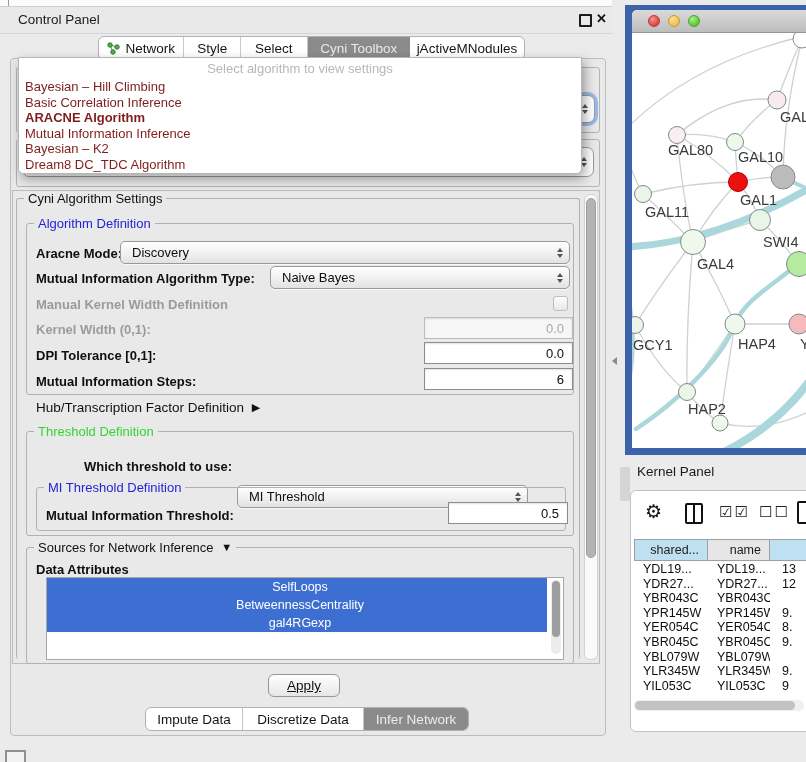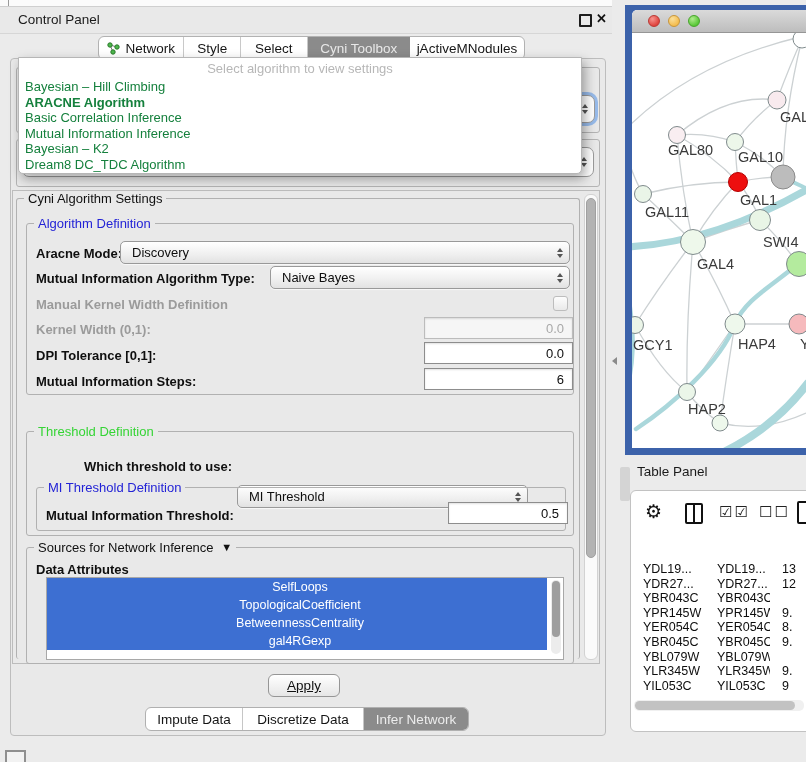--- a/index.html
+++ b/index.html
@@ -32,21 +32,21 @@
   .bg-group{border:1px solid #b4b4b4;border-radius:3px;z-index:1;}
   .bg-combo{border:1px solid #9b9b9b;border-radius:7px;background:#fff;z-index:1;}
   .bg-combo.focus{box-shadow:0 0 0 3px rgba(96,155,233,.6);}
   .bg-combo .ghost{position:absolute;left:14px;top:6px;font-size:13.5px;color:#b9b9b9;white-space:nowrap;}
 
   
   .popup{left:18px;top:57px;width:562px;height:115px;background:#fff;border:1px solid #b6b6b6;
          border-radius:0 0 5px 5px;box-shadow:3px 5px 12px rgba(0,0,0,.35);z-index:10;}
   .popup-head{position:absolute;left:0;top:3px;width:100%;text-align:center;font-size:13px;color:#b7b7b7;}
   .popup-list{position:absolute;left:4px;top:21px;right:4px;}
-  .pitem{height:15.5px;line-height:15.5px;font-size:13px;color:#15803d;white-space:nowrap;padding-left:2px;}
+  .pitem{height:15.5px;line-height:15.5px;font-size:13px;color:#7f1d1d;white-space:nowrap;padding-left:2px;}
   .pitem.sel{font-weight:bold;}
 
   
   .scrollwrap{left:12px;top:190px;width:586px;height:472px;border:1px solid #bcbcbc;background:#e9e9e9;}
   .vscroll{left:584px;top:194px;width:12px;height:464px;background:#fafafa;border:1px solid #d2d2d2;border-radius:6px;}
   .vscroll .thumb{position:absolute;left:1px;top:3px;width:8px;height:358px;background:#b3b3b3;border:1px solid #a0a0a0;border-radius:5px;}
 
   .group{border:1px solid #b1b1b1;border-radius:3px;}
   .legend{position:absolute;font-size:13px;background:#e9e9e9;padding:0 4px;white-space:nowrap;color:#111;}
   .legend.blue{color:#2323d6;}
@@ -188,22 +188,22 @@
     <span class="spin">
         <span class="tri-up"></span>
         <span class="tri-down"></span>
       </span>
   </div>
 
   <div class="abs popup">
     <div class="popup-head">Select algorithm to view settings</div>
     <div class="popup-list">
         <div class="pitem">Bayesian – Hill Climbing</div>
+        <div class="pitem">Basic Correlation Inference</div>
         <div class="pitem sel">ARACNE Algorithm</div>
-        <div class="pitem">Basic Correlation Inference</div>
         <div class="pitem">Mutual Information Inference</div>
         <div class="pitem">Bayesian – K2</div>
         <div class="pitem">Dream8 DC_TDC Algorithm</div>
       </div>
   </div>
 
   <div class="abs scrollwrap"></div>
   <div class="abs vscroll">
     <span class="thumb"></span>
   </div>
@@ -237,20 +237,24 @@
 
   <div class="abs flabel dis" style="left:36px;top:322px;">Kernel Width (0,1):</div>
   <div class="tinput dis" style="left:424px;top:317px;width:139px;">0.0</div>
 
   <div class="abs flabel" style="left:36px;top:348px;">DPI Tolerance [0,1]:</div>
   <div class="tinput" style="left:424px;top:342px;width:139px;">0.0</div>
 
   <div class="abs flabel" style="left:36px;top:374px;">Mutual Information Steps:</div>
   <div class="tinput" style="left:424px;top:368px;width:139px;">6</div>
 
+  <div class="abs expander" style="left:36px;top:400px;">
+    <span>Hub/Transcription Factor Definition</span>
+    <span class="arrow-glyph">▶</span>
+  </div>
 
   <div class="abs group" style="left:26px;top:431px;width:546px;height:103px;"></div>
   <div class="abs legend green" style="left:34px;top:424px;">Threshold Definition</div>
 
   <div class="abs flabel" style="left:84px;top:459px;">Which threshold to use:</div>
   <div class="combo" style="left:237px;top:453px;width:291px;margin-top:32px;">
     <span>MI Threshold</span>
     <span class="spin">
         <span class="tri-up"></span>
         <span class="tri-down"></span>
@@ -266,21 +270,20 @@
   <div class="abs legend" style="left:34px;top:540px;">
     <span>Sources for Network Inference</span>
     <span class="arrow-glyph">▼</span>
   </div>
   <div class="abs flabel" style="left:36px;top:562px;">Data Attributes</div>
   <div class="abs attrlist">
     <div class="attr-scroll">
         <span class="thumb"></span>
       </div>
   <div class="attr-item">SelfLoops</div>
-      <div class="attr-item">TopologicalCoefficient</div>
       <div class="attr-item">BetweennessCentrality</div>
       <div class="attr-item">gal4RGexp</div>
     </div>
 
   <div class="abs apply-btn">Apply</div>
   <div class="abs btabbar">
     <div class="btabseg" style="width:96px;">
       <span>Impute Data</span>
     </div>
     <div class="btabseg" style="width:120px;">
@@ -368,31 +371,36 @@
               <text x="1" y="317" class="nlabel">GCY1</text>
               <text x="106" y="316" class="nlabel">HAP4</text>
               <text x="168" y="316" class="nlabel">Y</text>
               <text x="56" y="381" class="nlabel">HAP2</text>
             </g>
         </svg>
       </div>
     </div>
   </div>
 
-  <div class="abs tp-title">Table Panel</div>
+  <div class="abs tp-title">Kernel Panel</div>
   <div class="abs tpanel">
     <div class="tp-toolbar">
       <span class="gear">⚙</span>
       <span class="colicon">
           <span class="mid"></span>
         </span>
       <span class="cbicons">☑☑</span>
       <span class="cbicons2">☐☐</span>
       <span class="docicon"></span>
     </div>
+    <div class="tp-header">
+      <div class="th blue" style="width:74px;">shared...</div>
+      <div class="th gray" style="width:62px;">name</div>
+      <div class="th blue" style="width:37px;"></div>
+    </div>
     <div class="tp-rows">
         <div class="trow">
           <span class="tc c1">YDL19...</span>
           <span class="tc c2">YDL19...</span>
           <span class="tc c3">13</span>
         </div>
         <div class="trow">
           <span class="tc c1">YDR27...</span>
           <span class="tc c2">YDR27...</span>
           <span class="tc c3">12</span>

